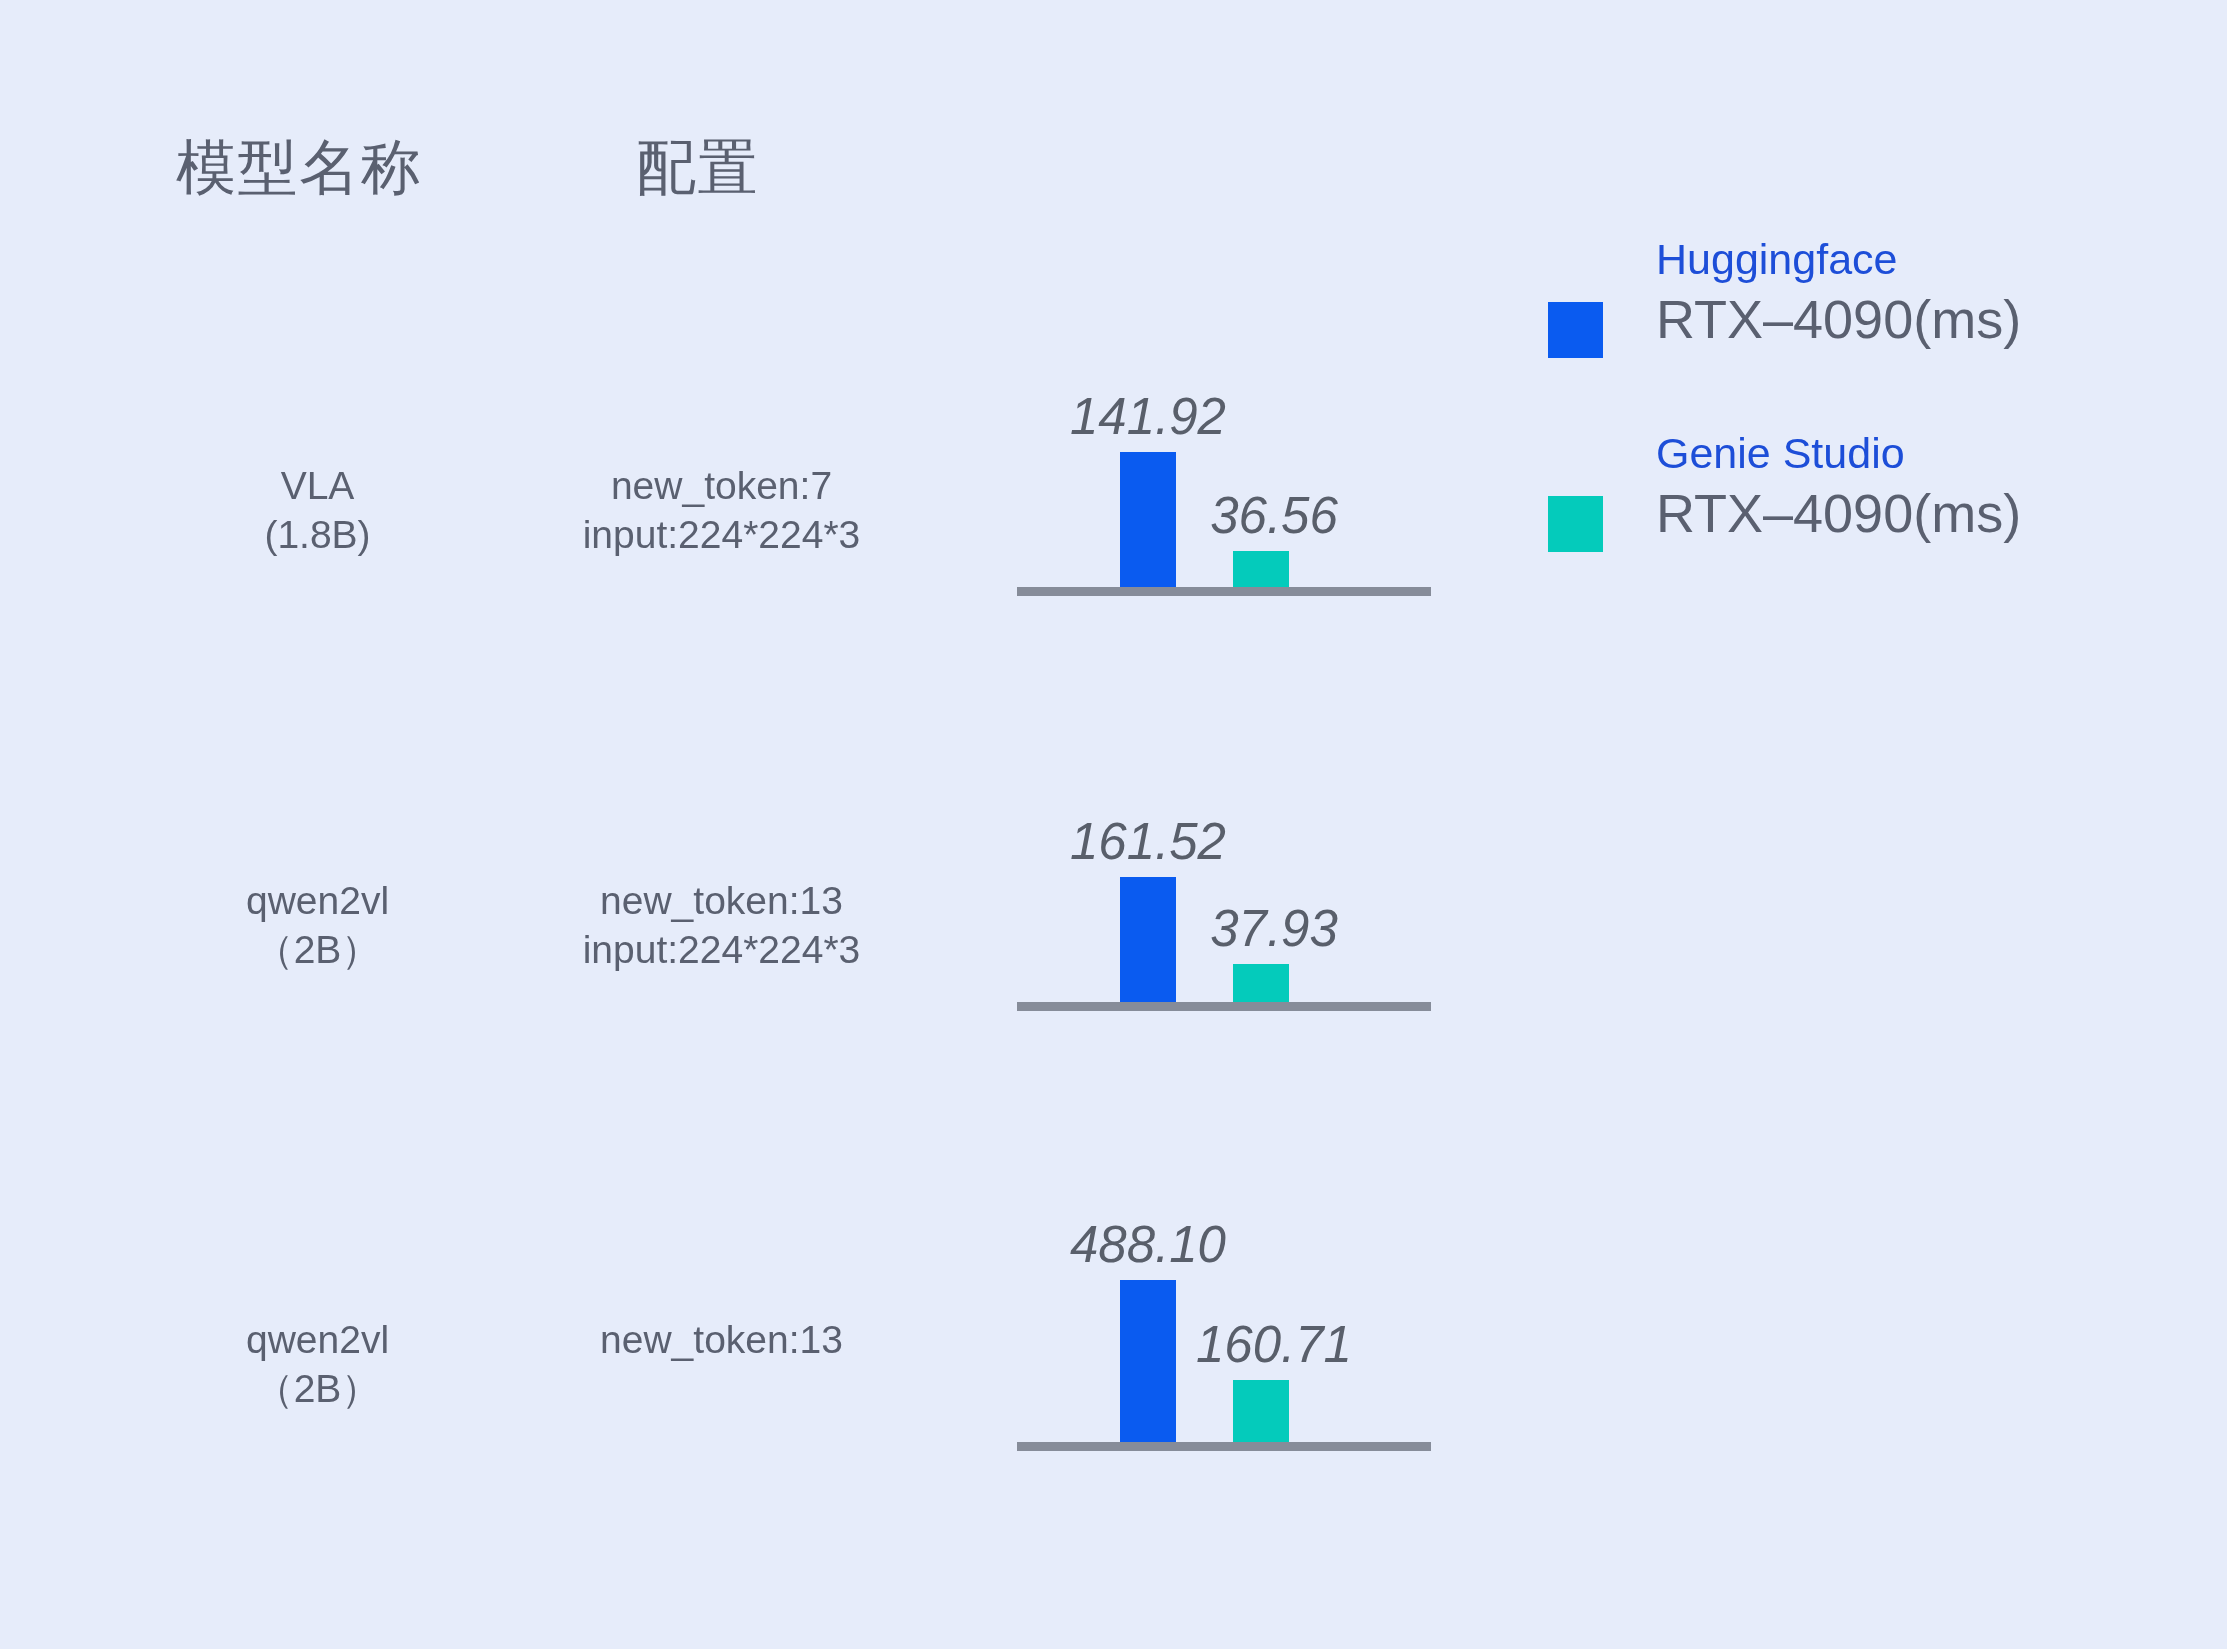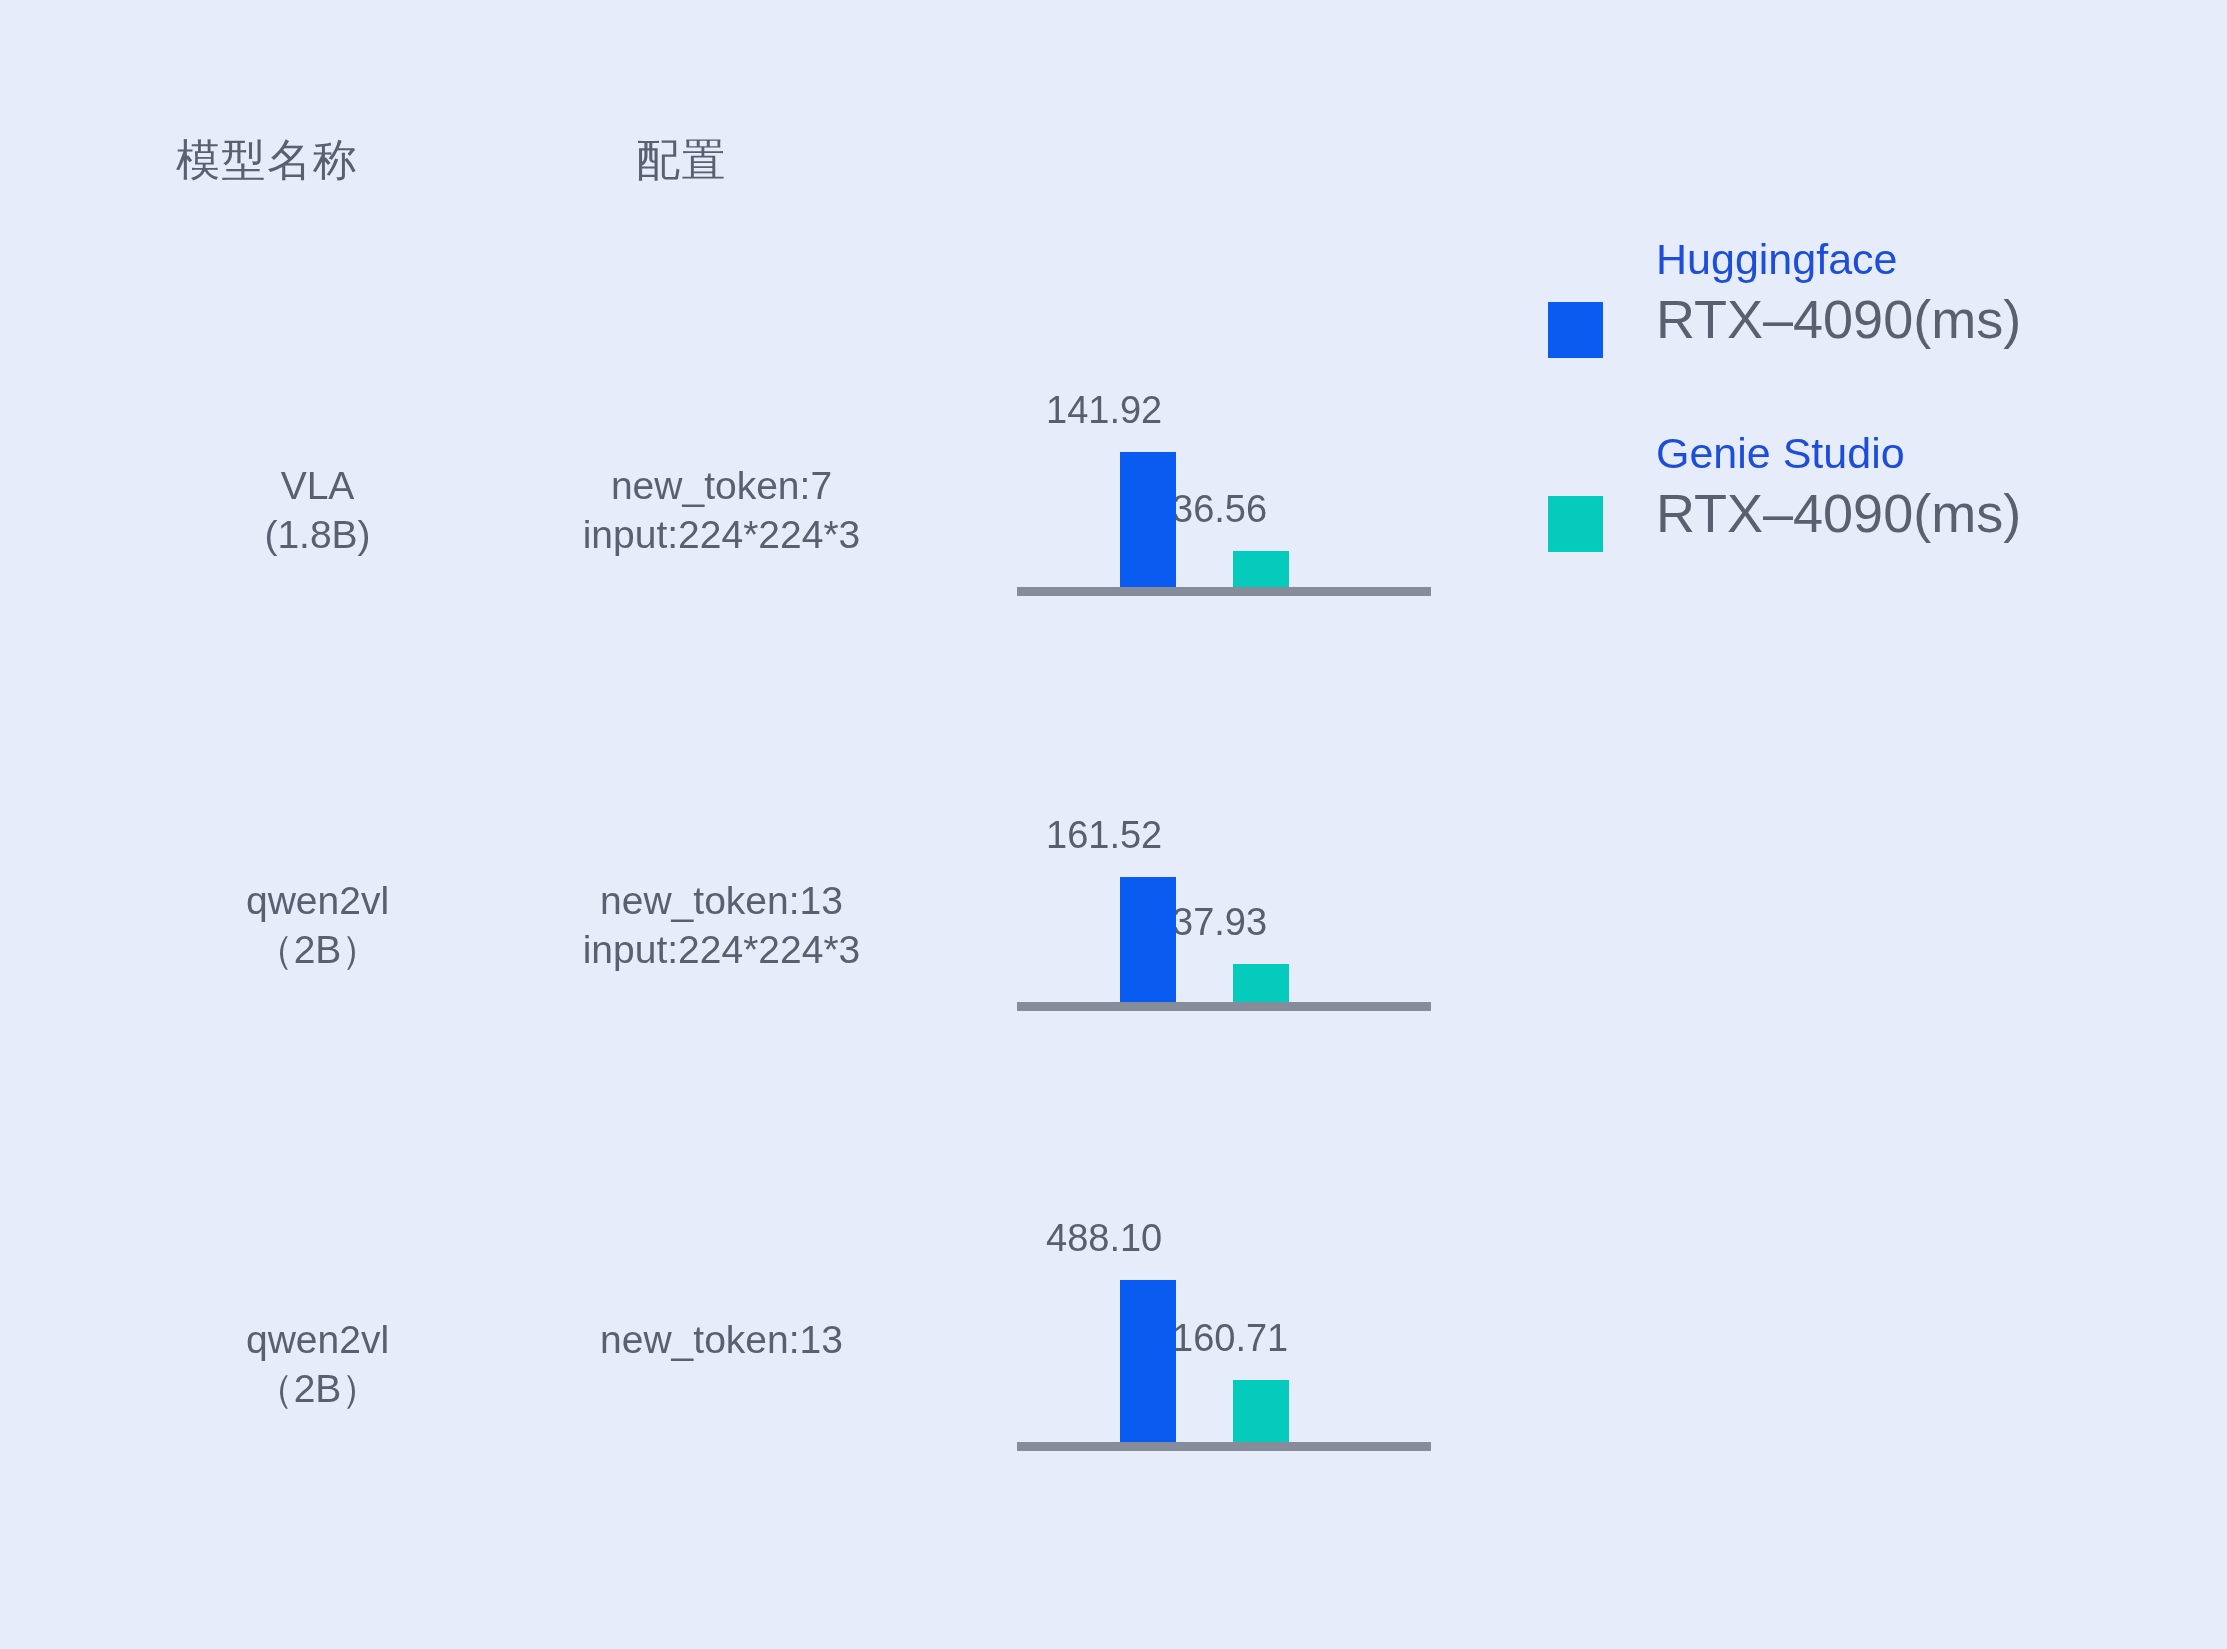--- a/index.html
+++ b/index.html
@@ -18,21 +18,21 @@
 
   .stage {
     position: absolute;
     inset: 0;
   }
 
   
   .col-header {
     position: absolute;
     color: #5a6070;
-    font-size: 44px;
+    font-size: 60px;
     font-weight: 400;
     letter-spacing: 1.6px;
     white-space: nowrap;
     line-height: 1;
   }
   .col-header.name  { left: 176px; top: 138px; }
   .col-header.config{ left: 636px; top: 138px; }
 
   
   .row {
@@ -83,24 +83,26 @@
   .bar {
     position: absolute;
     width: 56px;
   }
   .bar.hf    { left: 103px; background: #0a5bf0; }
   .bar.genie { left: 216px; background: #04cbbb; }
 
   .bar-label {
     position: absolute;
     color: #595f6b;
-    font-size: 38px;
+    font-size: 51px;
     line-height: 1;
     white-space: nowrap;
+    text-align: center;
     width: 204px;
+    font-style: italic;
   }
   .bar-label.hf    { left: 29px; }
   .bar-label.genie { left: 155px; }
 
   
   .legend {
     position: absolute;
     left: 1548px;
     top: 235px;
     width: 502px;

